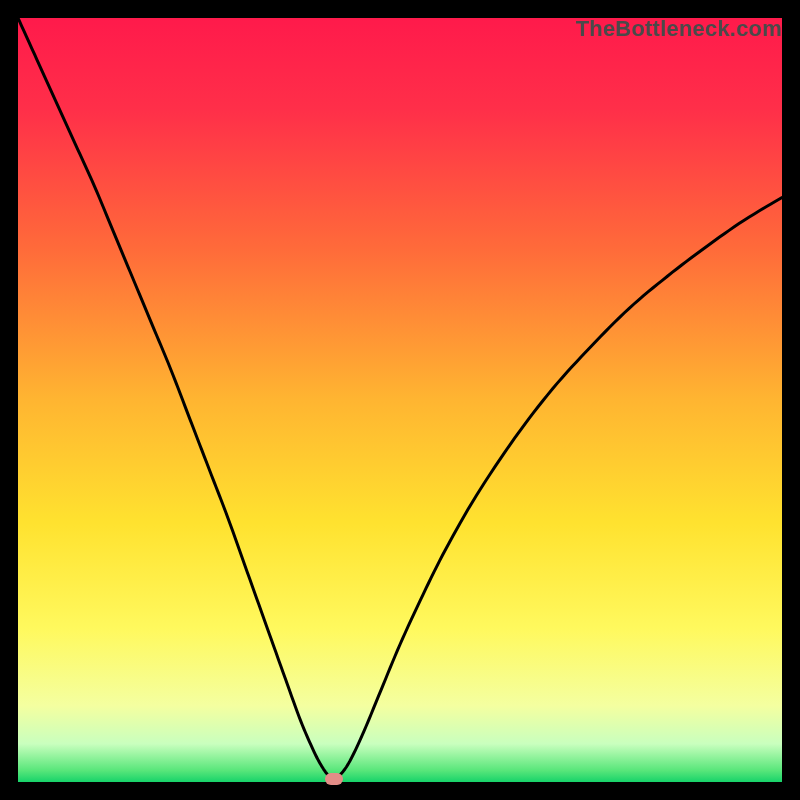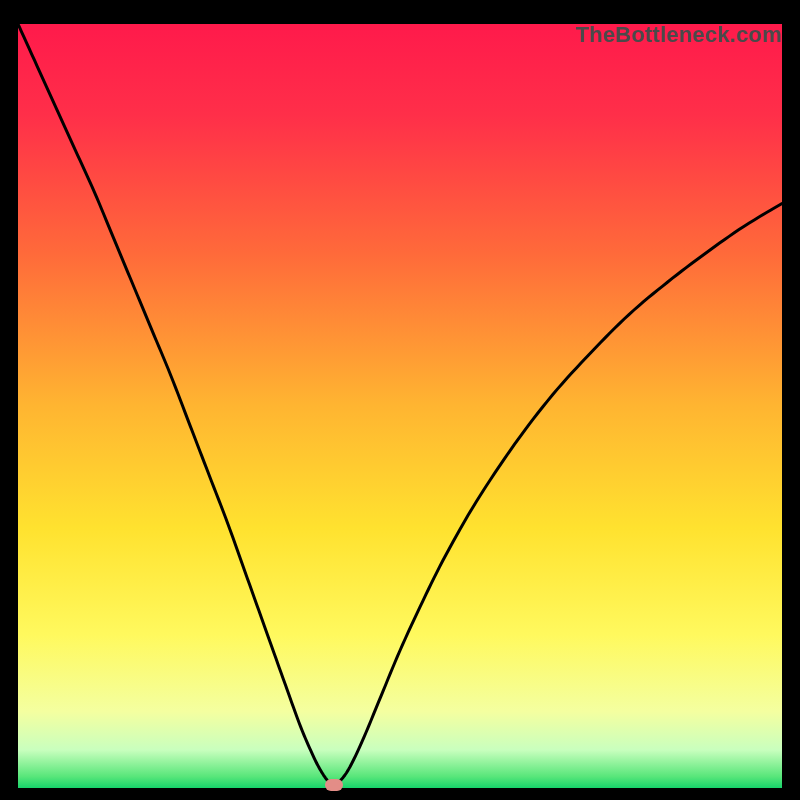--- a/index.html
+++ b/index.html
@@ -11,21 +11,20 @@
     overflow: hidden;
     font-family: Arial, Helvetica, sans-serif;
   }
   .frame {
     position: absolute;
     left: 18px;
     top: 18px;
     width: 764px;
     height: 764px;
     background: #fde047;
-    margin-top: 6px;
   }
   .plot-area {
     position: absolute;
     left: 0;
     top: 0;
     width: 764px;
     height: 764px;
   }
   .gradient {
     position: absolute;

